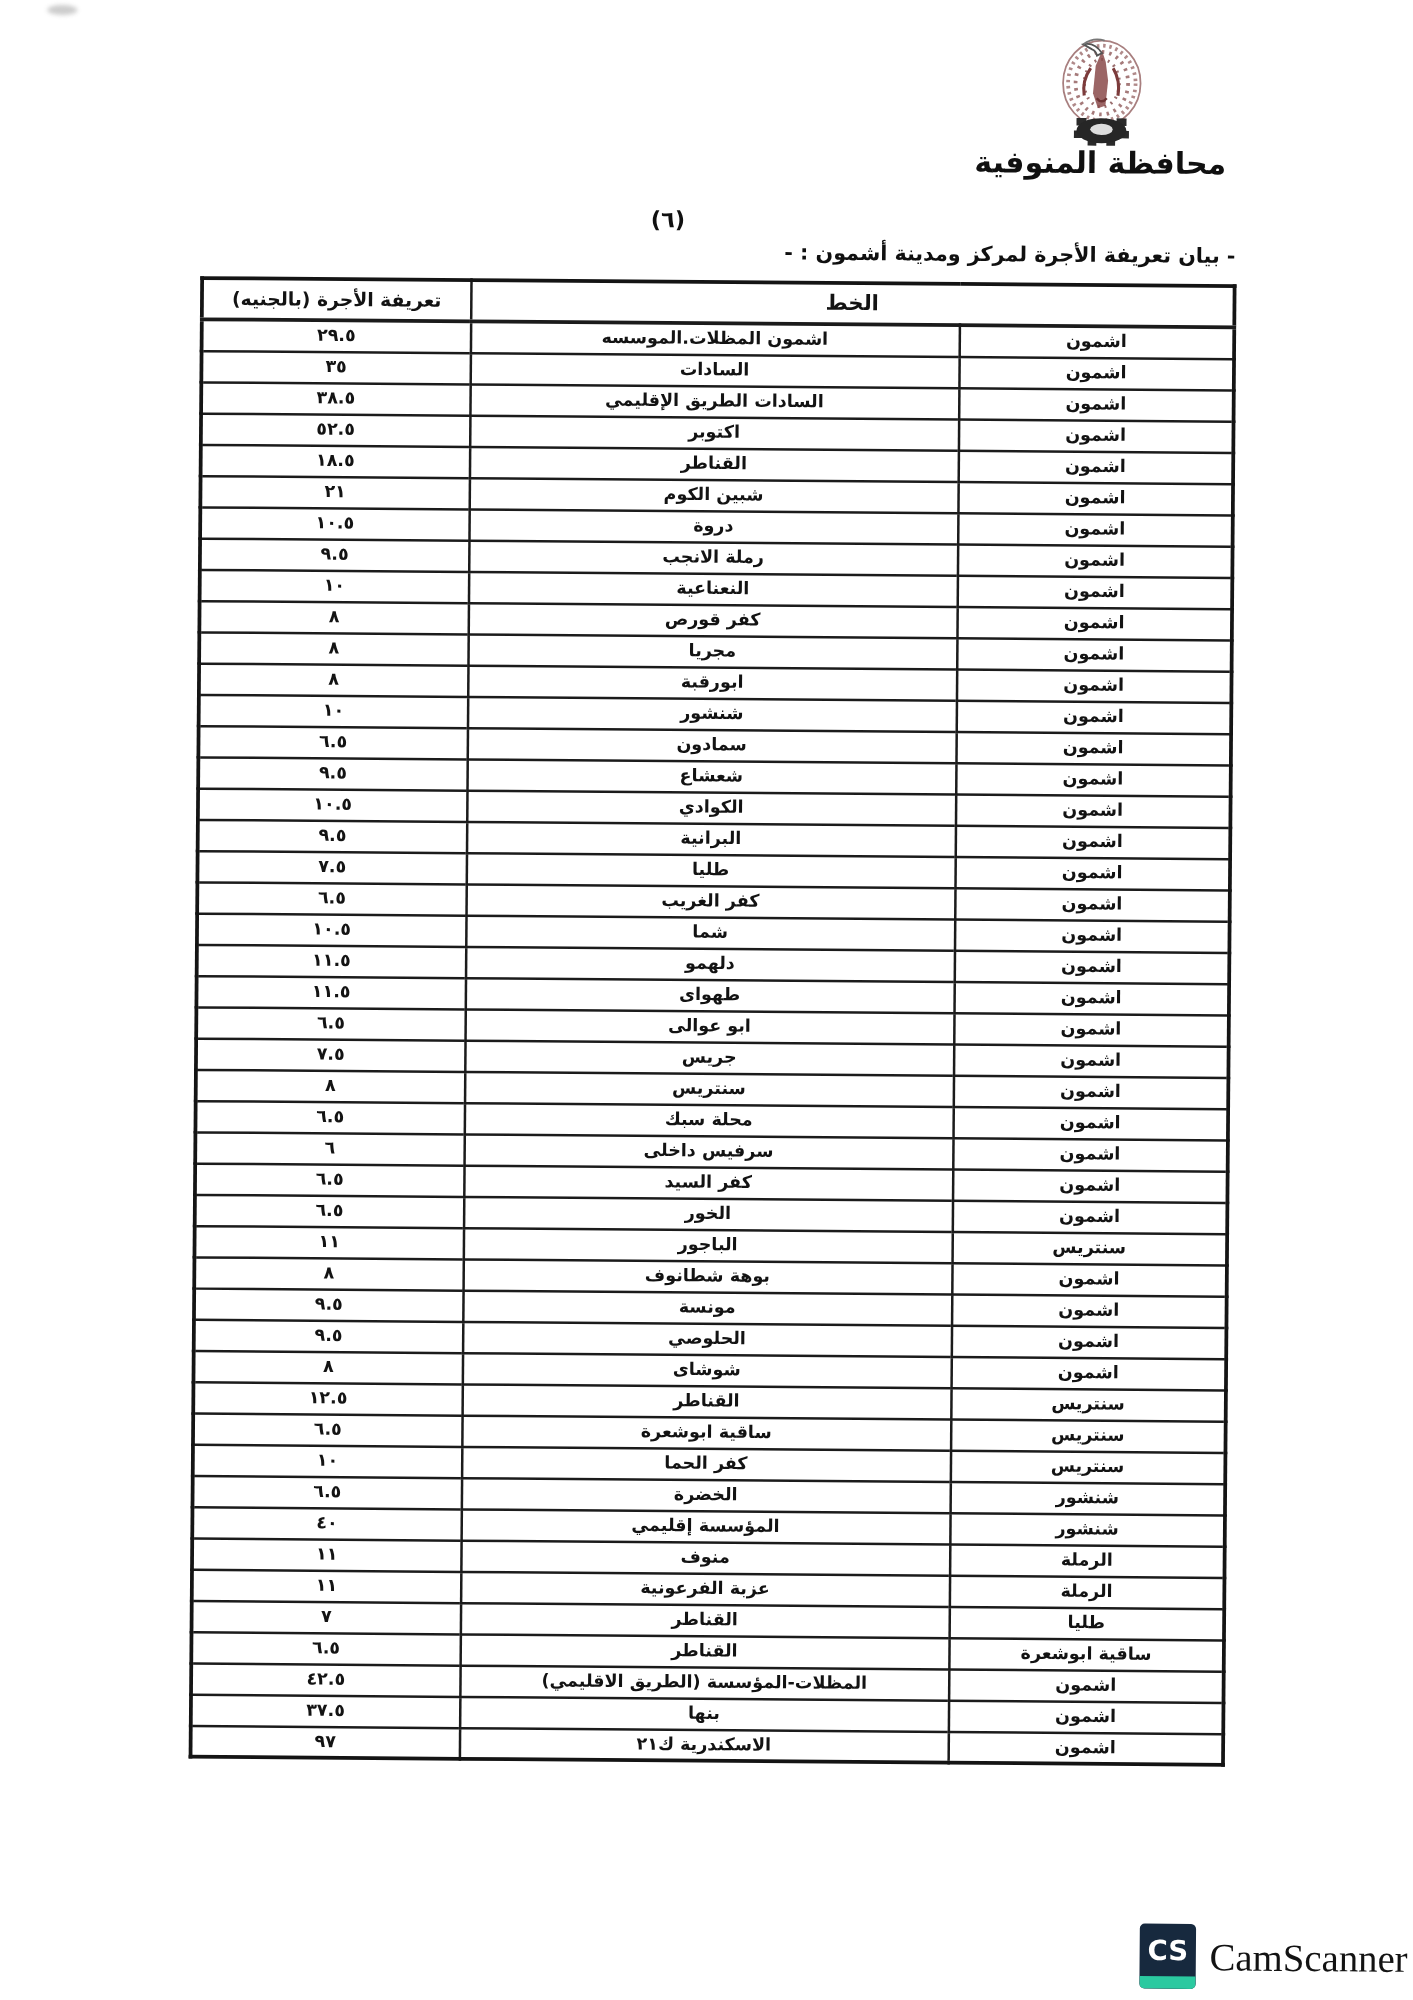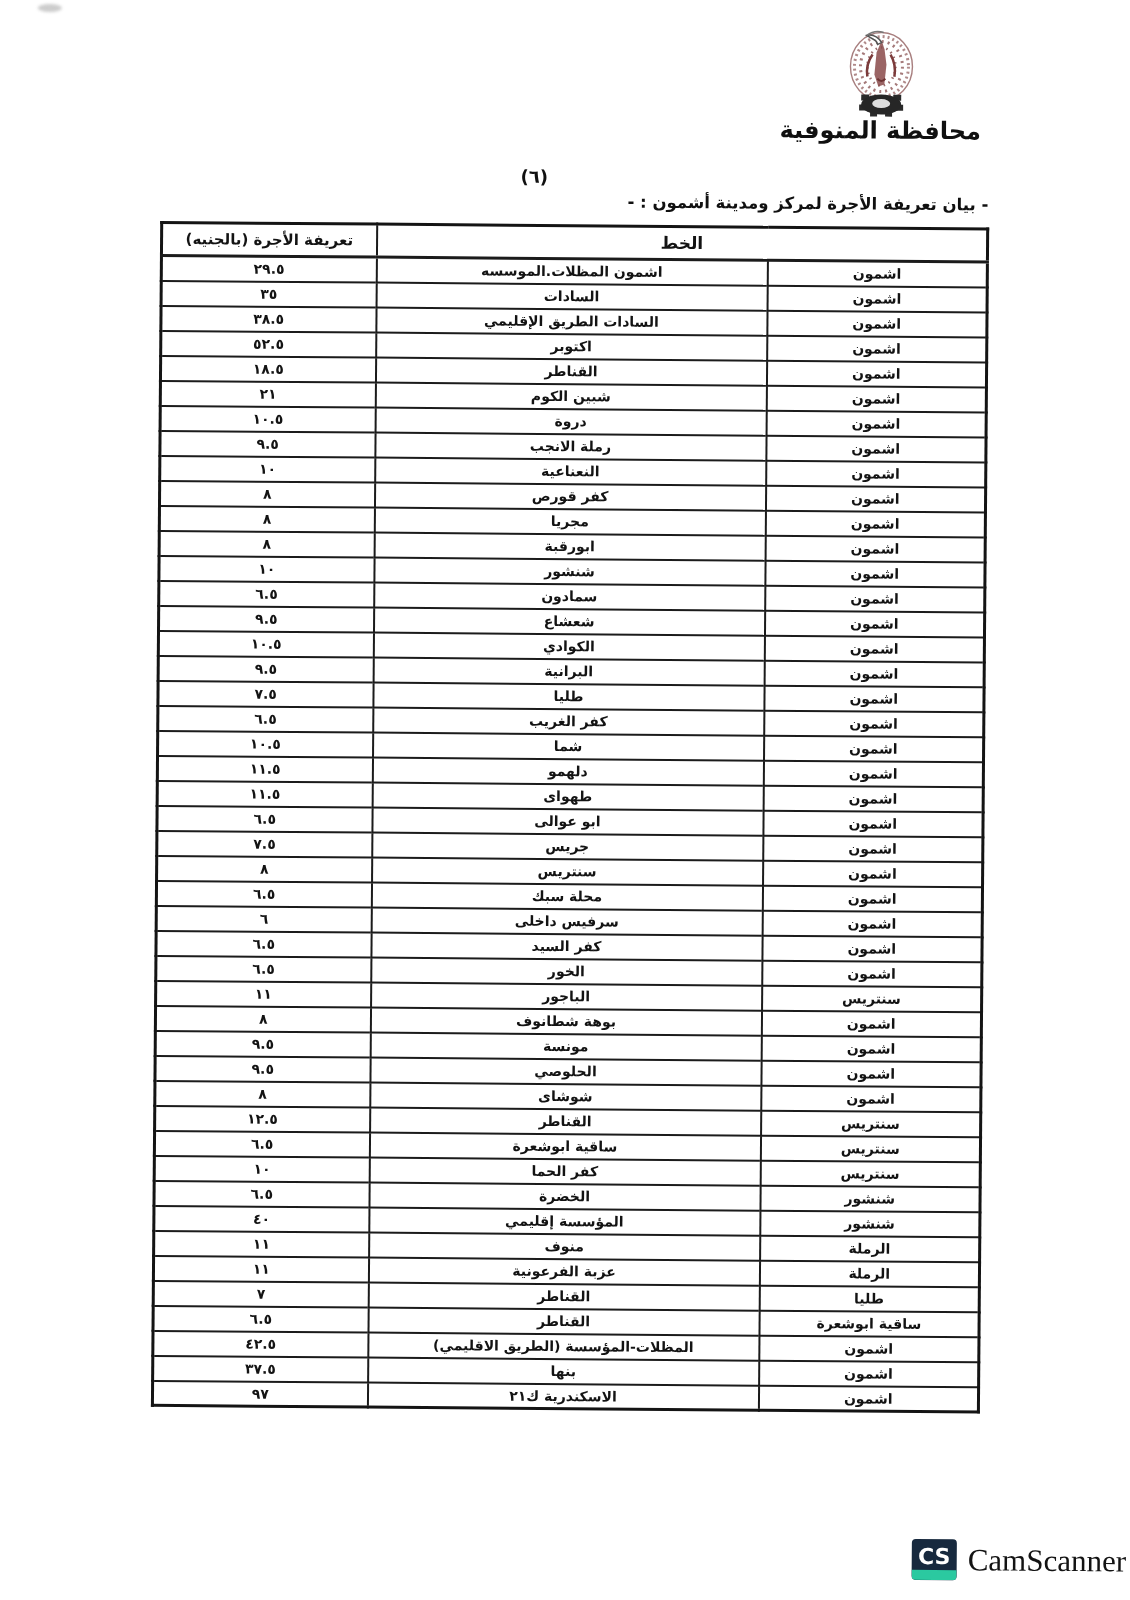--- a/index.html
+++ b/index.html
@@ -27,21 +27,21 @@
     border:2px solid #1b1b1b;text-align:center;vertical-align:middle;
     padding:0 6px;overflow:hidden;white-space:nowrap;
     font-weight:bold;color:#131313;
   }
   .fare-table thead tr{height:33px;}
   .fare-table thead th{font-size:17px;border-bottom-width:3px;}
   .fare-table thead th.fare-head{font-size:15px;}
   .fare-table tbody tr{height:25px;}
   .fare-table tbody td{font-size:14px;}
   .wm{position:absolute;left:922px;top:1534px;display:flex;align-items:center;gap:11px;}
-  .wm-icon{width:45px;height:41px;border-radius:4px;position:relative;overflow:hidden;
+  .wm-icon{width:45px;height:52px;border-radius:4px;position:relative;overflow:hidden;
     display:flex;align-items:center;justify-content:center;}
   .wm-icon .cs{position:relative;z-index:2;color:#fff;font-weight:bold;font-size:22px;margin-top:-7px;}
   .wm-icon .strip{position:absolute;bottom:0;left:0;right:0;height:10px;z-index:1;}
   .wm-text{font-family:"Liberation Serif",serif;font-size:31px;color:#131313;line-height:1;}
 </style>
 </head>
 <body>
 
 <div class="scan">
 

